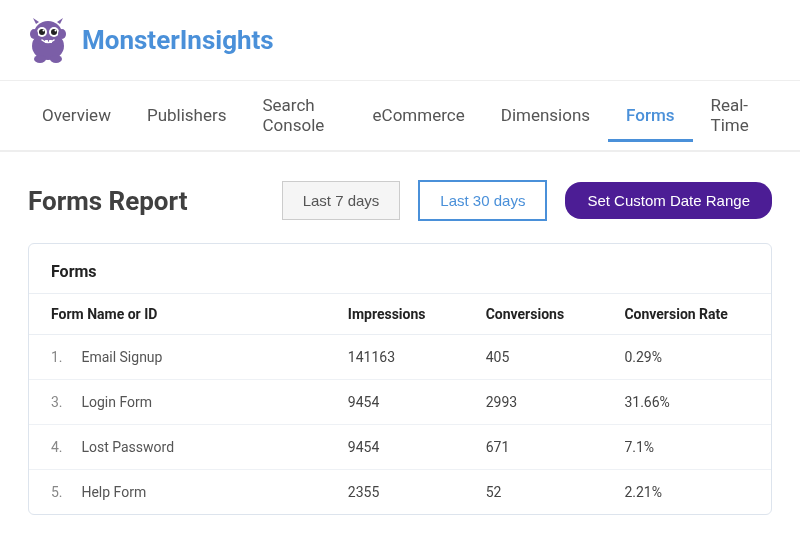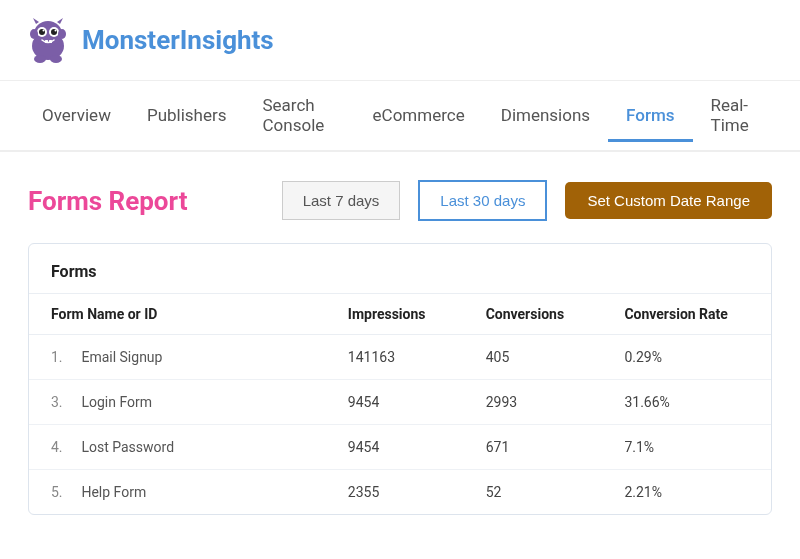--- a/index.html
+++ b/index.html
@@ -68,45 +68,45 @@
     
     .report-header {
       display: flex;
       align-items: center;
       margin-bottom: 22px;
       gap: 18px;
     }
     .report-title {
       font-size: 26px;
       font-weight: 700;
-      color: #ec4899;
+      color: #404040;
       flex: 1;
     }
     .date-btn {
       padding: 10px 20px;
       border-radius: 0;
       font-size: 15px;
       cursor: pointer;
       border: 1px solid #ccc;
       background: #f5f5f5;
       color: #555;
       font-weight: 500;
     }
     .date-btn.active {
       background: #fff;
       color: #4a90d9;
       border: 2px solid #4a90d9;
     }
     .custom-date-btn {
       padding: 10px 22px;
-      border-radius: 5px;
+      border-radius: 16px;
       font-size: 15px;
       cursor: pointer;
       border: none;
-      background: #a16207;
+      background: #4c1d95;
       color: #fff;
       font-weight: 500;
     }
 
     
     .table-card {
       border: 1px solid #dde4ed;
       border-radius: 6px;
       background: #fff;
       overflow: hidden;

